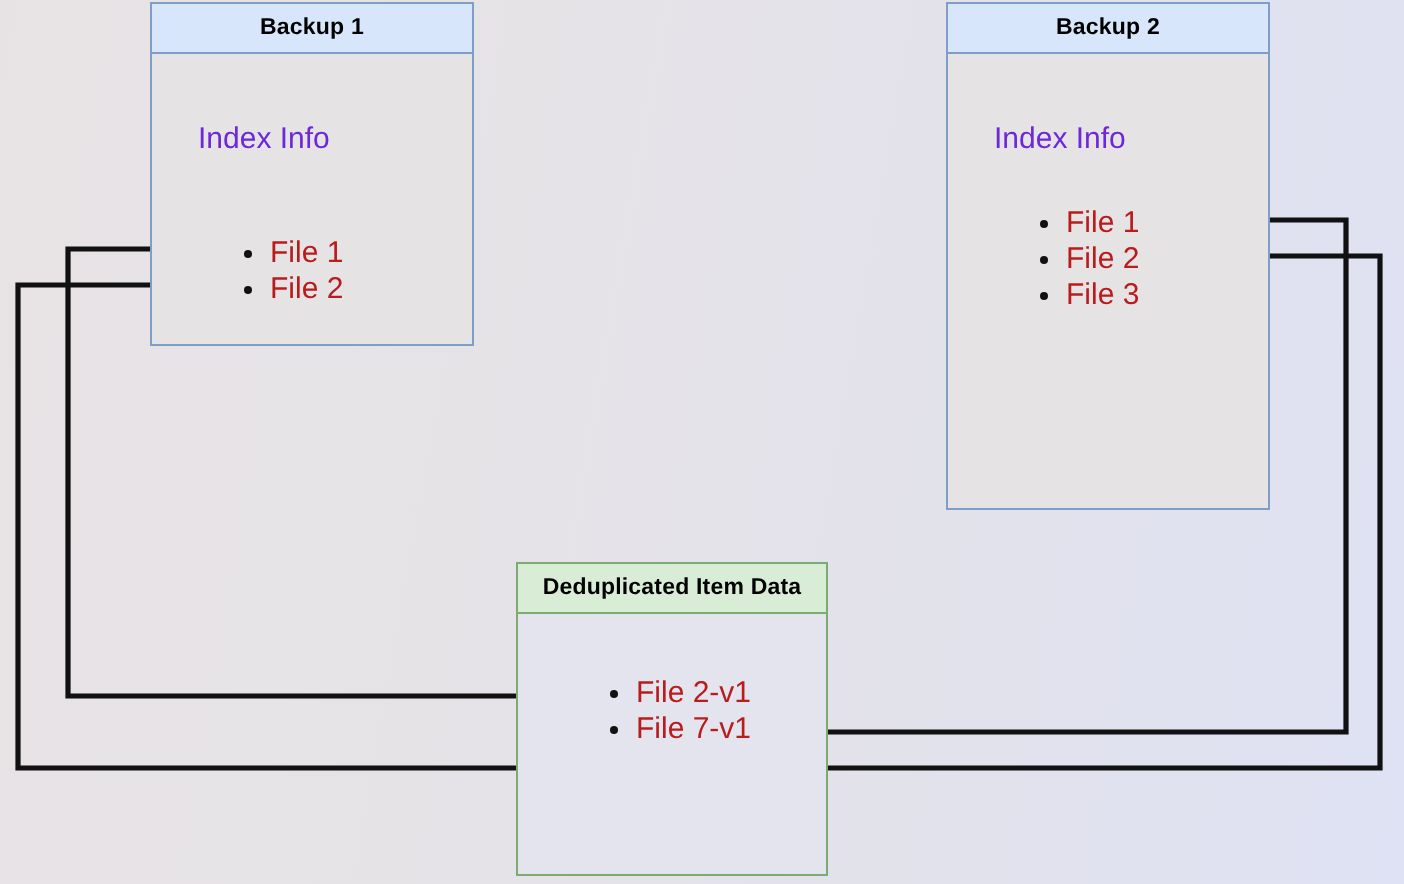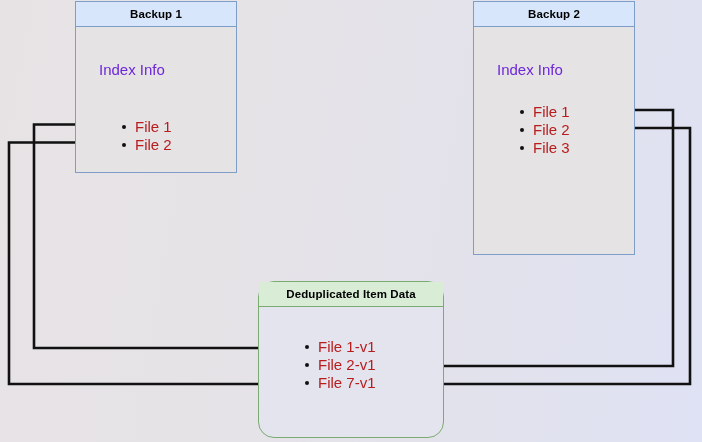--- a/index.html
+++ b/index.html
@@ -83,21 +83,21 @@
     position: absolute;
     left: 2px;
     top: 7px;
     width: 4px;
     height: 4px;
     border-radius: 50%;
     background: #111;
   }
   #backup1 { left: 75px; top: 1px; width: 162px; height: 172px; }
   #backup2 { left: 473px; top: 1px; width: 162px; height: 254px; }
-  #dedup   { left: 258px; top: 281px; width: 186px; height: 157px; border-radius: 16px; }
+  #dedup   { left: 258px; top: 281px; width: 156px; height: 157px; }
   #backup1 .index-label { left: 23px; top: 34px; }
   #backup2 .index-label { left: 23px; top: 34px; }
   #backup1 ul.file-list { left: 44px; top: 91px; }
   #backup2 ul.file-list { left: 44px; top: 76px; }
   #dedup   ul.file-list { left: 44px; top: 31px; }
 </style>
 </head>
 <body>
 
 <div id="canvas">
@@ -141,20 +141,19 @@
         <li>File 2</li>
         <li>File 3</li>
       </ul>
     </div>
   </div>
 
   <div class="node green" id="dedup">
     <div class="node-header">Deduplicated Item Data</div>
     <div class="node-body">
       <ul class="file-list">
-        <li>File 1-v1</li>
         <li>File 2-v1</li>
         <li>File 7-v1</li>
       </ul>
     </div>
   </div>
 
 </div>
 
 </body></html>

